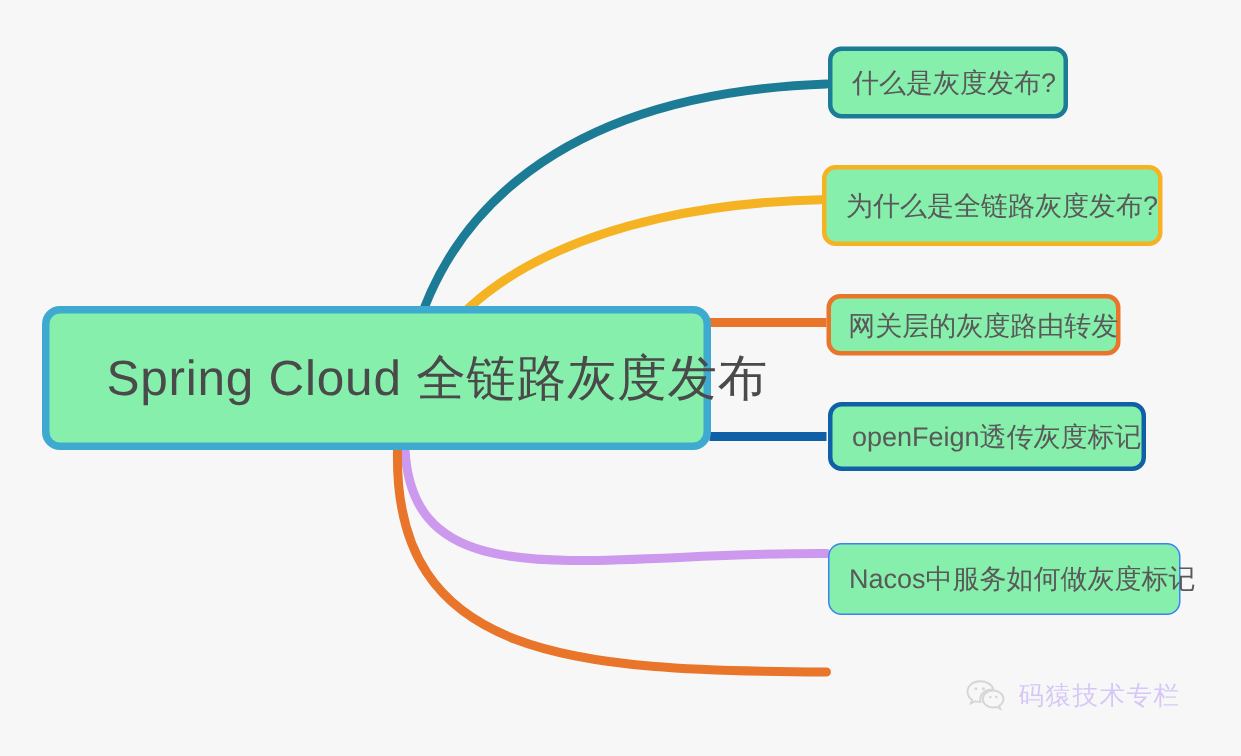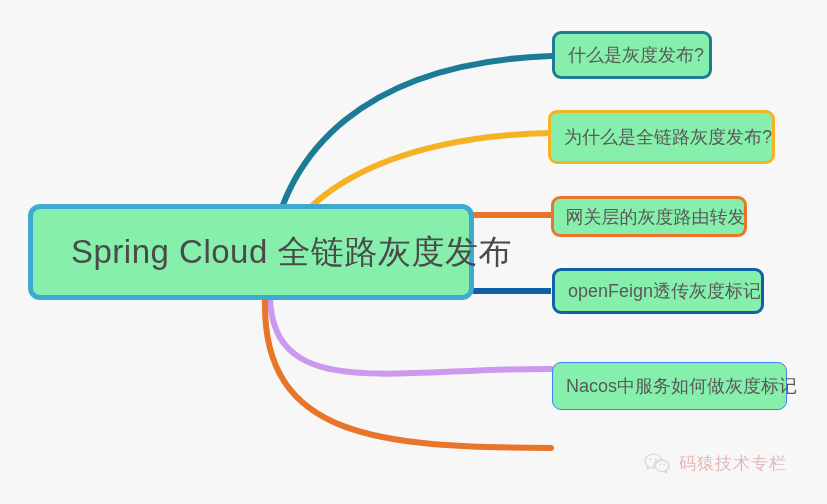--- a/index.html
+++ b/index.html
@@ -125,21 +125,21 @@
     left: 644px;
     top: 452px;
     display: flex;
     align-items: center;
     gap: 9px;
     opacity: 0.30;
     z-index: 3;
   }
   #watermark .wm-text {
     font-size: 17px;
-    color: #b91c1c;
+    color: #8b5cf6;
     letter-spacing: 1px;
     white-space: nowrap;
   }
   .wechat-icon {
     display: block;
   }
 </style>
 </head>
 <body>
 

